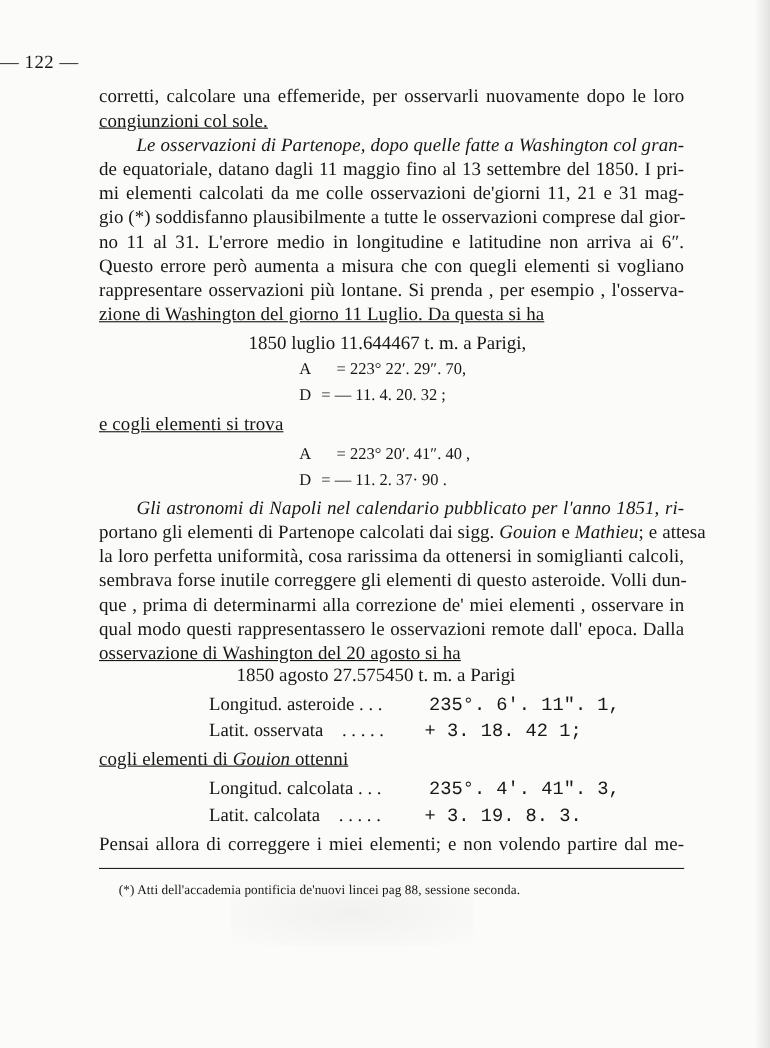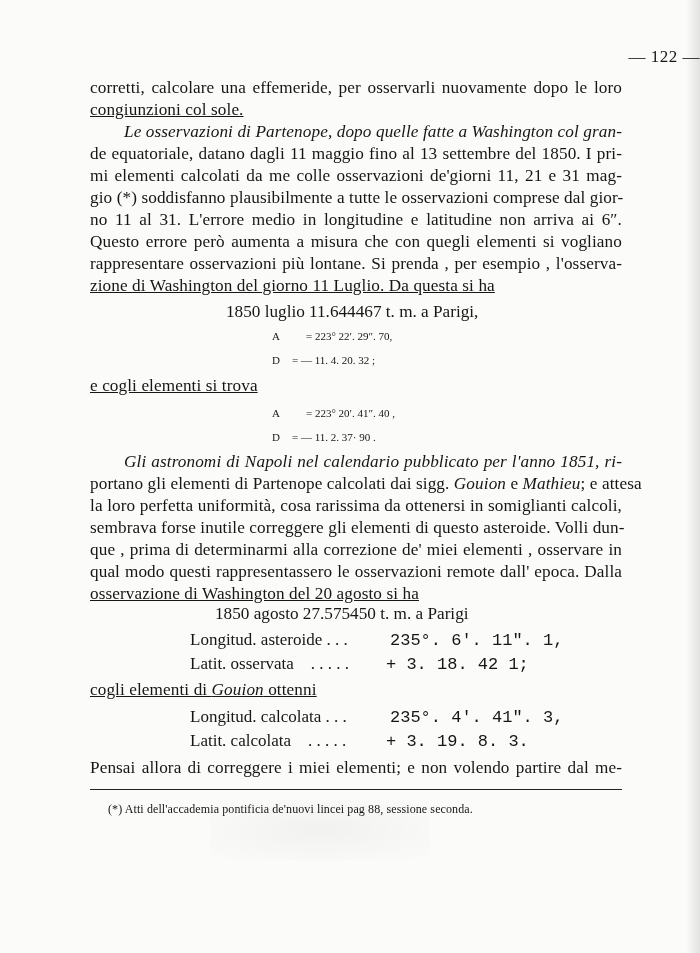--- a/index.html
+++ b/index.html
@@ -13,34 +13,34 @@
     .page-shade {
       position: absolute; top: 0; right: 0; width: 14px; height: 953px;
       background: linear-gradient(to right, rgba(0,0,0,0), rgba(0,0,0,0.10));
     }
     .smudge {
       position: absolute; left: 210px; top: 800px; width: 220px; height: 60px;
       background: radial-gradient(ellipse at center, rgba(0,0,0,0.04), rgba(0,0,0,0));
     }
     .folio {
       position: absolute; top: 47px; left: 0; width: 700px;
-      text-align: right; font-size: 17px; letter-spacing: 0.5px;
+      text-align: left; font-size: 17px; letter-spacing: 0.5px;
     }
     .line {
       position: absolute; left: 90px; width: 532px;
       font-size: 17.2px; line-height: 22px; white-space: nowrap;
       text-align: justify; text-align-last: justify;
       letter-spacing: 0.1px;
     }
     .line.last { text-align-last: left; text-decoration: underline; }
     .line.indent { padding-left: 34px; width: 498px; font-style: italic; }
     .center-line {
       position: absolute; font-size: 17.2px; line-height: 22px; white-space: nowrap;
     }
-    .eq { position: absolute; font-size: 11px; line-height: 22px; white-space: nowrap; }
+    .eq { position: absolute; font-size: 15px; line-height: 22px; white-space: nowrap; }
     .eq .lhs { display: inline-block; width: 34px; }
     .tbl-row { position: absolute; left: 190px; font-size: 17px; line-height: 22px; white-space: nowrap; }
     .tbl-row .lbl { display: inline-block; width: 188px; }
     .tbl-row .val { display: inline-block; font-family: Liberation Mono, monospace; }
     i { font-style: italic; }
     .rule {
       position: absolute; left: 90px; top: 789px; width: 532px; height: 0;
       border-top: 1.5px solid #222;
     }
     .footnote {

